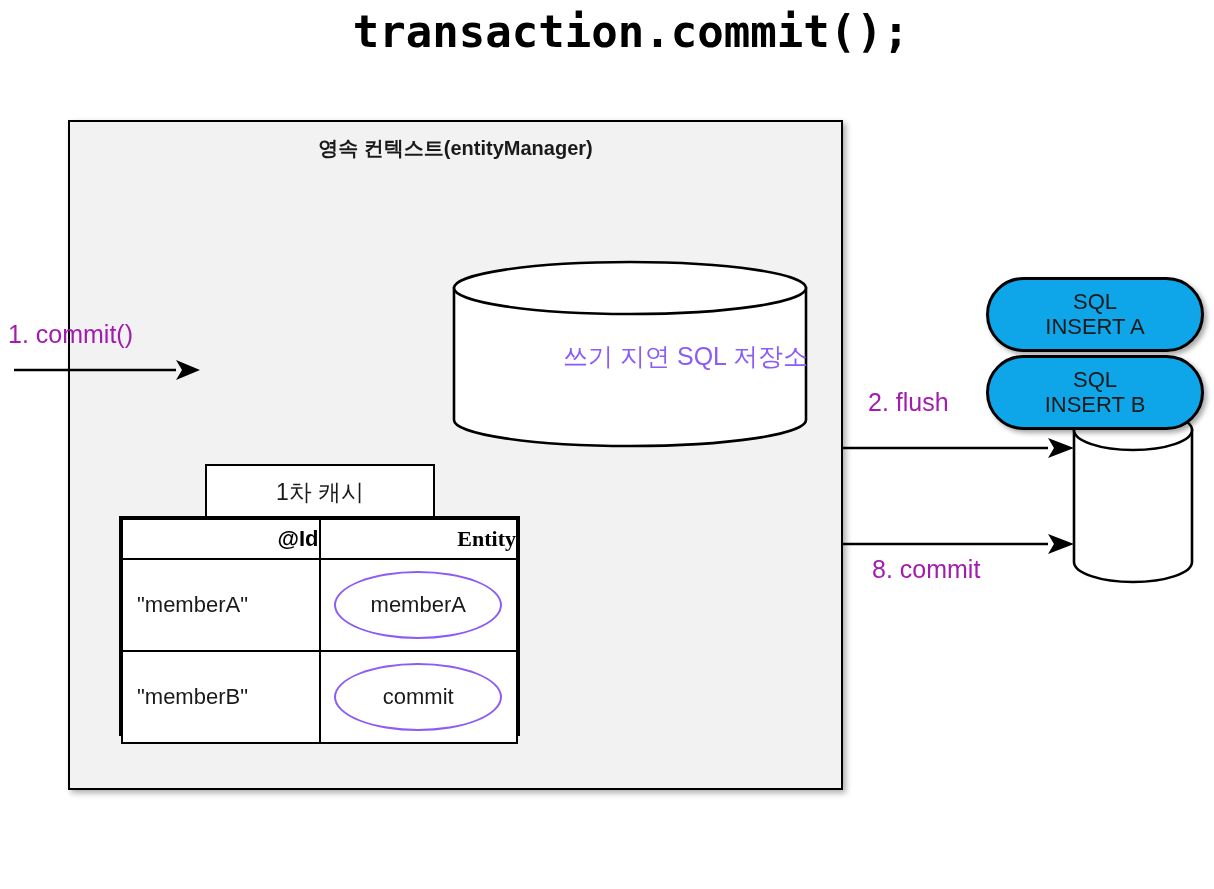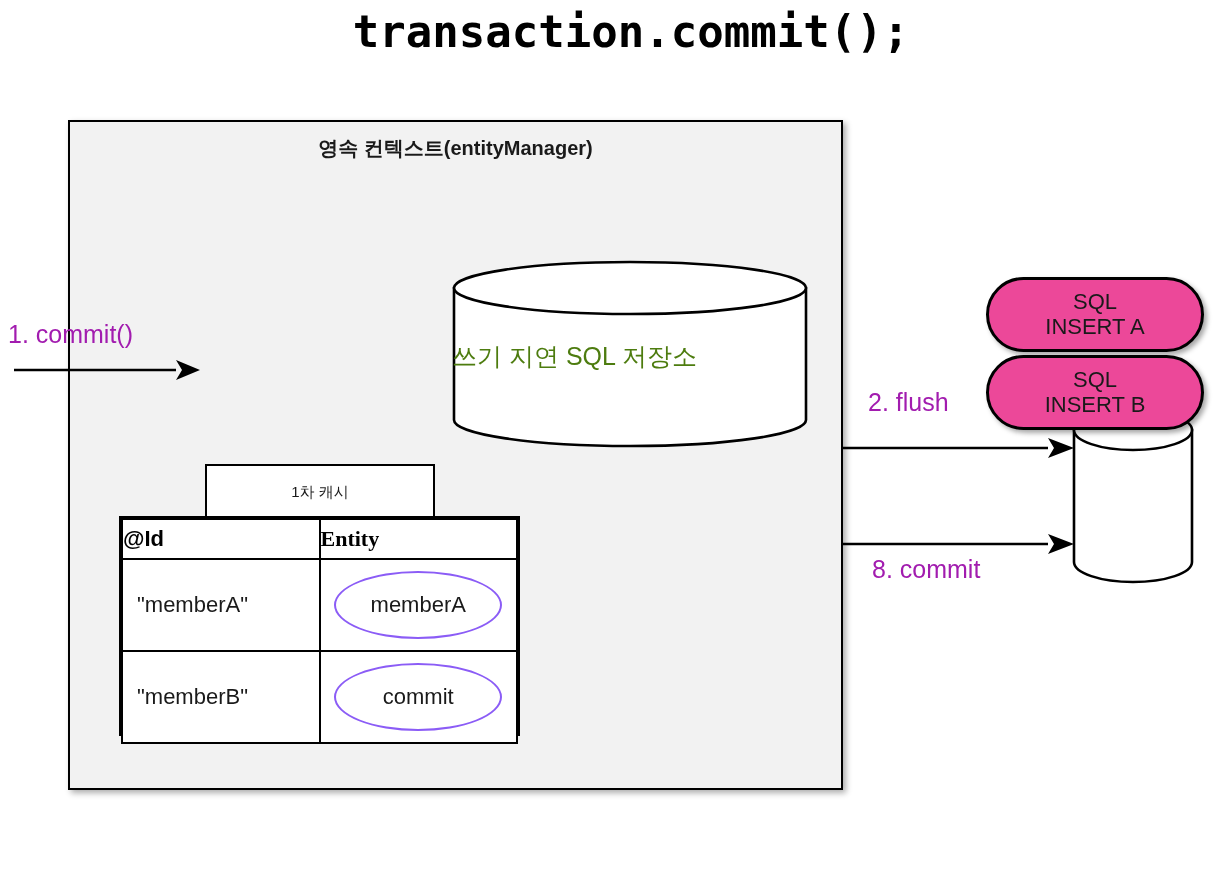--- a/index.html
+++ b/index.html
@@ -60,41 +60,41 @@
     color: #1a1a1a;
     white-space: nowrap;
   }
 
   
   .cylinder {
     position: absolute;
   }
   .cyl-label {
     position: absolute;
-    text-align: left;
+    text-align: right;
     font-size: 25px;
-    color: #4d7c0f;
+    color: #8b5cf6;
     white-space: nowrap;
   }
 
   
   .cache-tab {
     position: absolute;
     left: 205px;
     top: 464px;
     width: 230px;
     height: 54px;
     background: #ffffff;
     border: 2px solid #000000;
     border-bottom: none;
     box-sizing: border-box;
     display: flex;
     align-items: center;
     justify-content: center;
-    font-size: 15px;
+    font-size: 23px;
     color: #1a1a1a;
     white-space: nowrap;
   }
   .cache-table {
     position: absolute;
     left: 119px;
     top: 516px;
     width: 401px;
     height: 220px;
     background: #ffffff;
@@ -112,21 +112,21 @@
   .cache-table td {
     border: 2px solid #000000;
     padding: 0;
     margin: 0;
   }
   .cache-table th {
     height: 38px;
     font-size: 22px;
     font-weight: bold;
     color: #000000;
-    text-align: left;
+    text-align: right;
     background: #ffffff;
   }
   .cache-table td {
     height: 90px;
     background: #ffffff;
     vertical-align: middle;
   }
   .col-id { width: 50%; }
   .col-entity { width: 50%; font-family: Liberation Serif, serif; }
   .id-cell {
@@ -150,21 +150,21 @@
     background: #ffffff;
     font-size: 22px;
     color: #1a1a1a;
     white-space: nowrap;
     box-sizing: border-box;
   }
 
   
   .sql-shape {
     position: absolute;
-    background: #ec4899;
+    background: #0ea5e9;
     border: 3px solid #000000;
     border-radius: 40px;
     box-sizing: border-box;
     display: flex;
     flex-direction: column;
     align-items: center;
     justify-content: center;
     font-size: 22px;
     line-height: 1.12;
     color: #1a1a1a;

